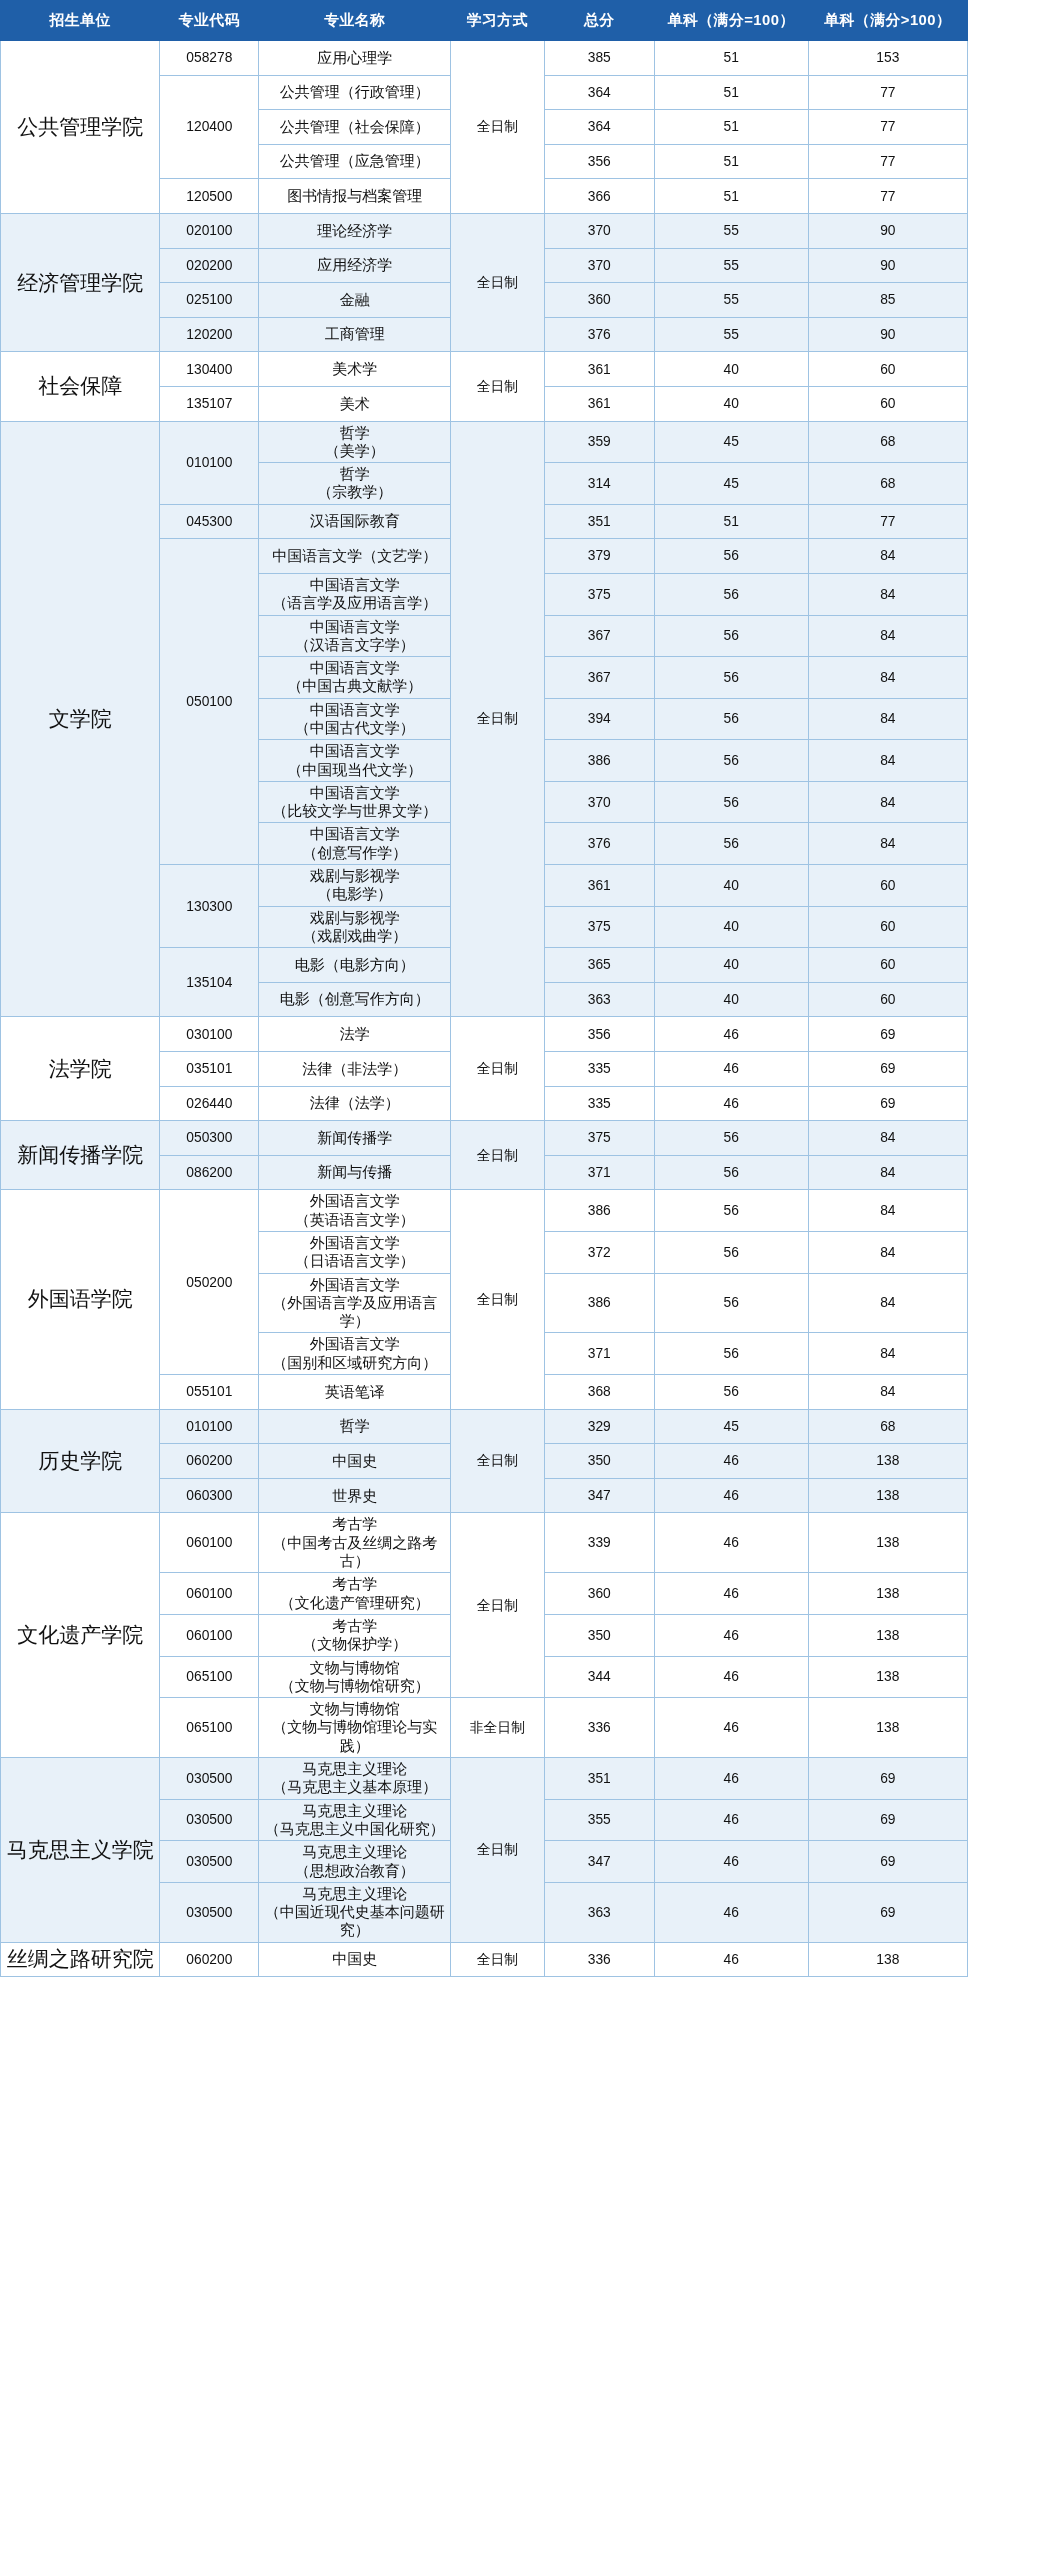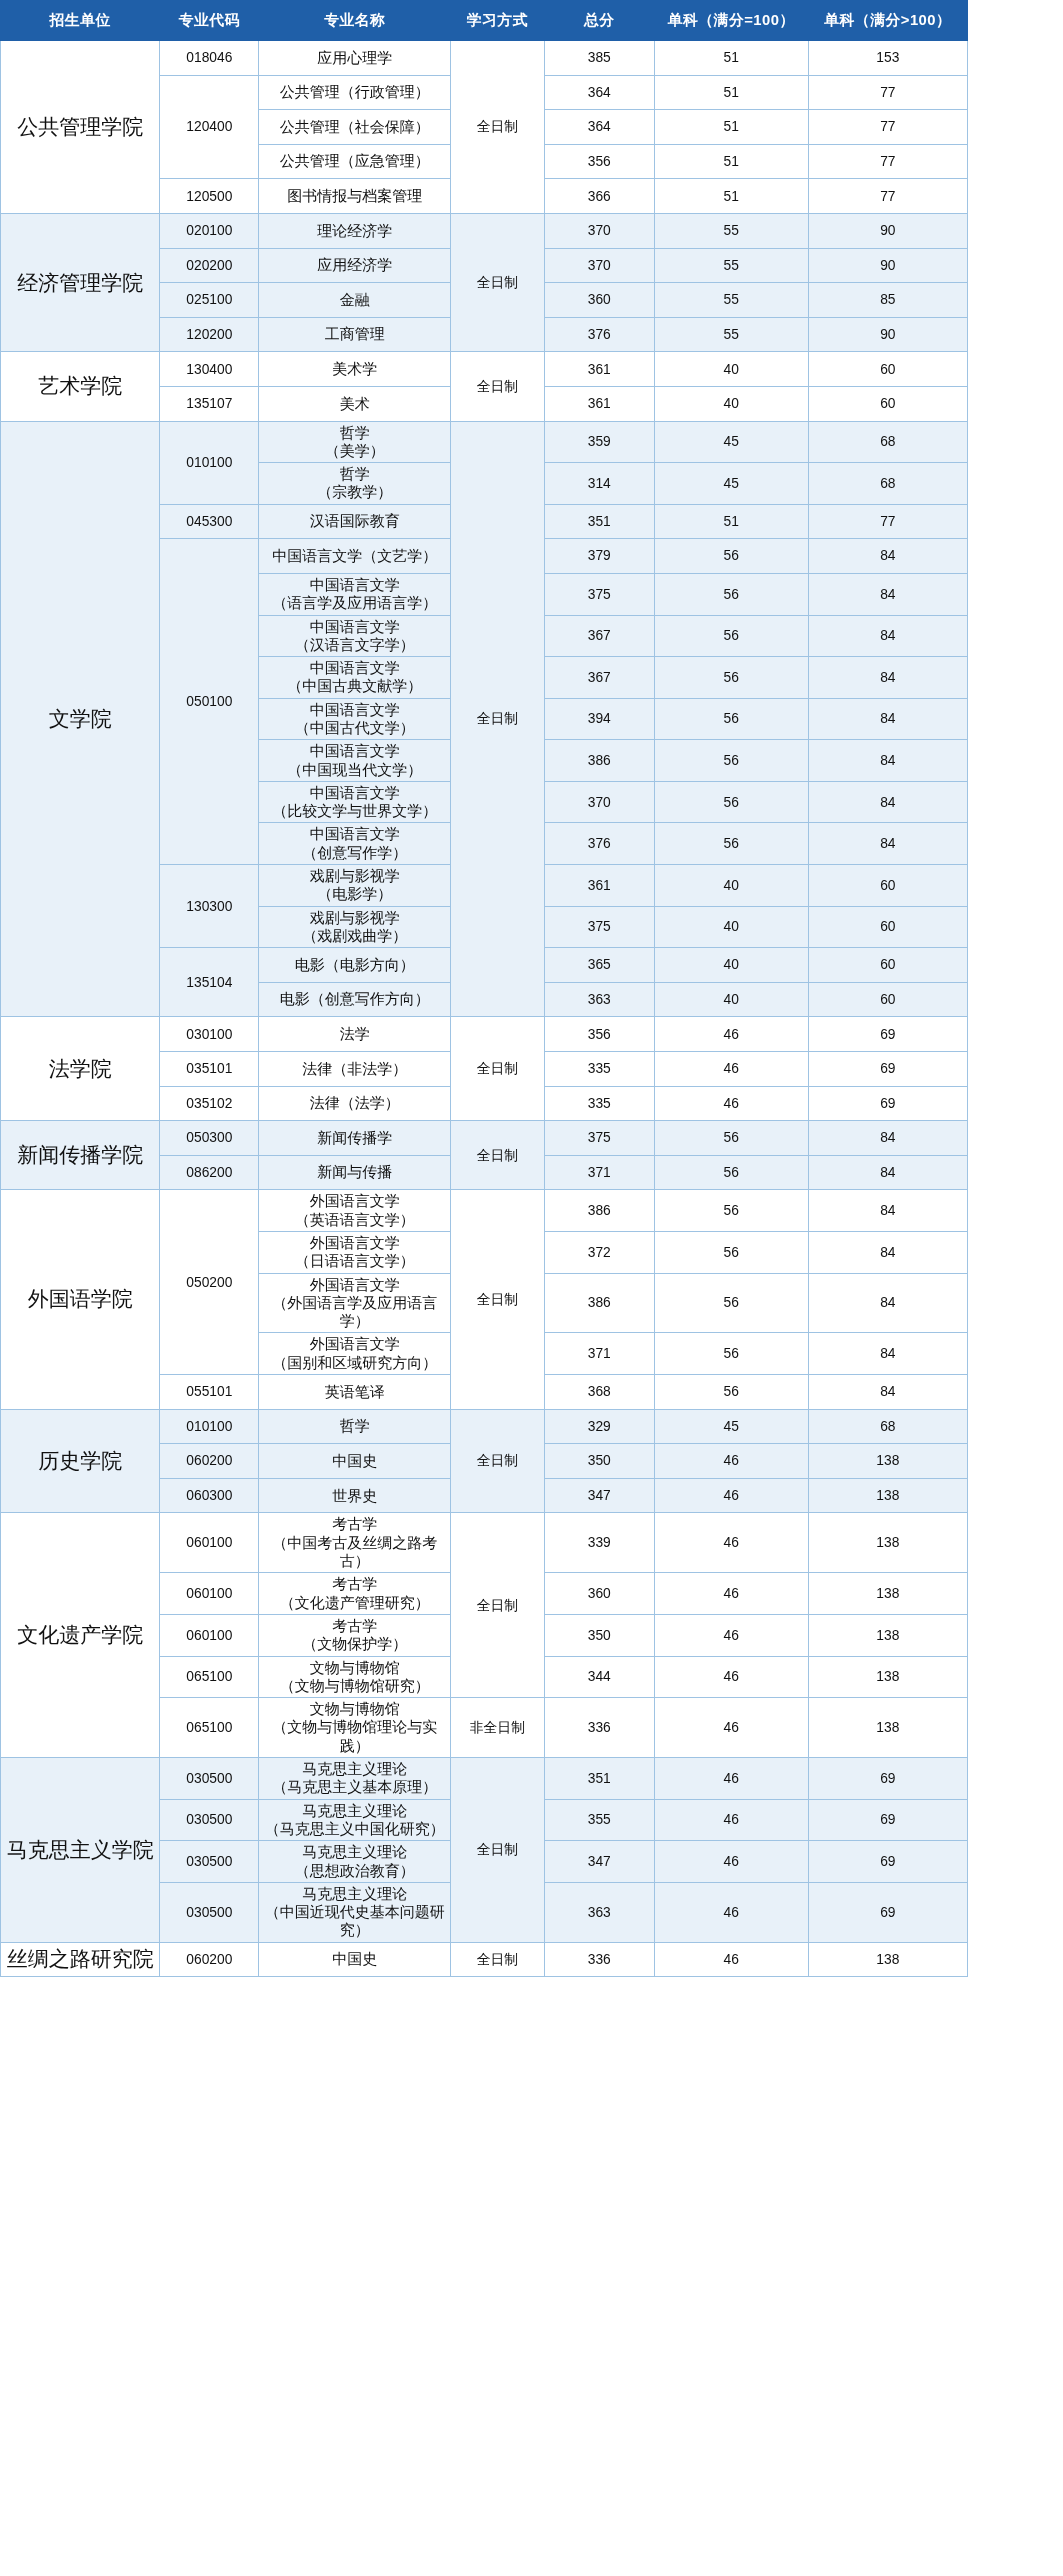--- a/index.html
+++ b/index.html
@@ -79,21 +79,21 @@
       <th>专业名称</th>
       <th>学习方式</th>
       <th>总分</th>
       <th>单科（满分=100）</th>
       <th>单科（满分&gt;100）</th>
     </tr>
   </thead>
   <tbody id="table-body">
       <tr class="band-a">
         <td class="unit" rowspan="5">公共管理学院</td>
-        <td class="num nowrap">018046</td>
+        <td class="num nowrap">058278</td>
         <td class="major two-line">应用心理学</td>
         <td class="nowrap" rowspan="5">全日制</td>
         <td class="num">385</td>
         <td class="num">51</td>
         <td class="num">153</td>
       </tr>
       <tr class="band-a">
         <td class="num nowrap" rowspan="3">120400</td>
         <td class="major two-line">公共管理（行政管理）</td>
         <td class="num">364</td>
@@ -143,21 +143,21 @@
         <td class="num">85</td>
       </tr>
       <tr class="band-b">
         <td class="num nowrap">120200</td>
         <td class="major two-line">工商管理</td>
         <td class="num">376</td>
         <td class="num">55</td>
         <td class="num">90</td>
       </tr>
       <tr class="band-a">
-        <td class="unit" rowspan="2">艺术学院</td>
+        <td class="unit" rowspan="2">社会保障</td>
         <td class="num nowrap">130400</td>
         <td class="major two-line">美术学</td>
         <td class="nowrap" rowspan="2">全日制</td>
         <td class="num">361</td>
         <td class="num">40</td>
         <td class="num">60</td>
       </tr>
       <tr class="band-a">
         <td class="num nowrap">135107</td>
         <td class="major two-line">美术</td>
@@ -272,21 +272,21 @@
         <td class="num">69</td>
       </tr>
       <tr class="band-a">
         <td class="num nowrap">035101</td>
         <td class="major two-line">法律（非法学）</td>
         <td class="num">335</td>
         <td class="num">46</td>
         <td class="num">69</td>
       </tr>
       <tr class="band-a">
-        <td class="num nowrap">035102</td>
+        <td class="num nowrap">026440</td>
         <td class="major two-line">法律（法学）</td>
         <td class="num">335</td>
         <td class="num">46</td>
         <td class="num">69</td>
       </tr>
       <tr class="band-b">
         <td class="unit" rowspan="2">新闻传播学院</td>
         <td class="num nowrap">050300</td>
         <td class="major two-line">新闻传播学</td>
         <td class="nowrap" rowspan="2">全日制</td>

